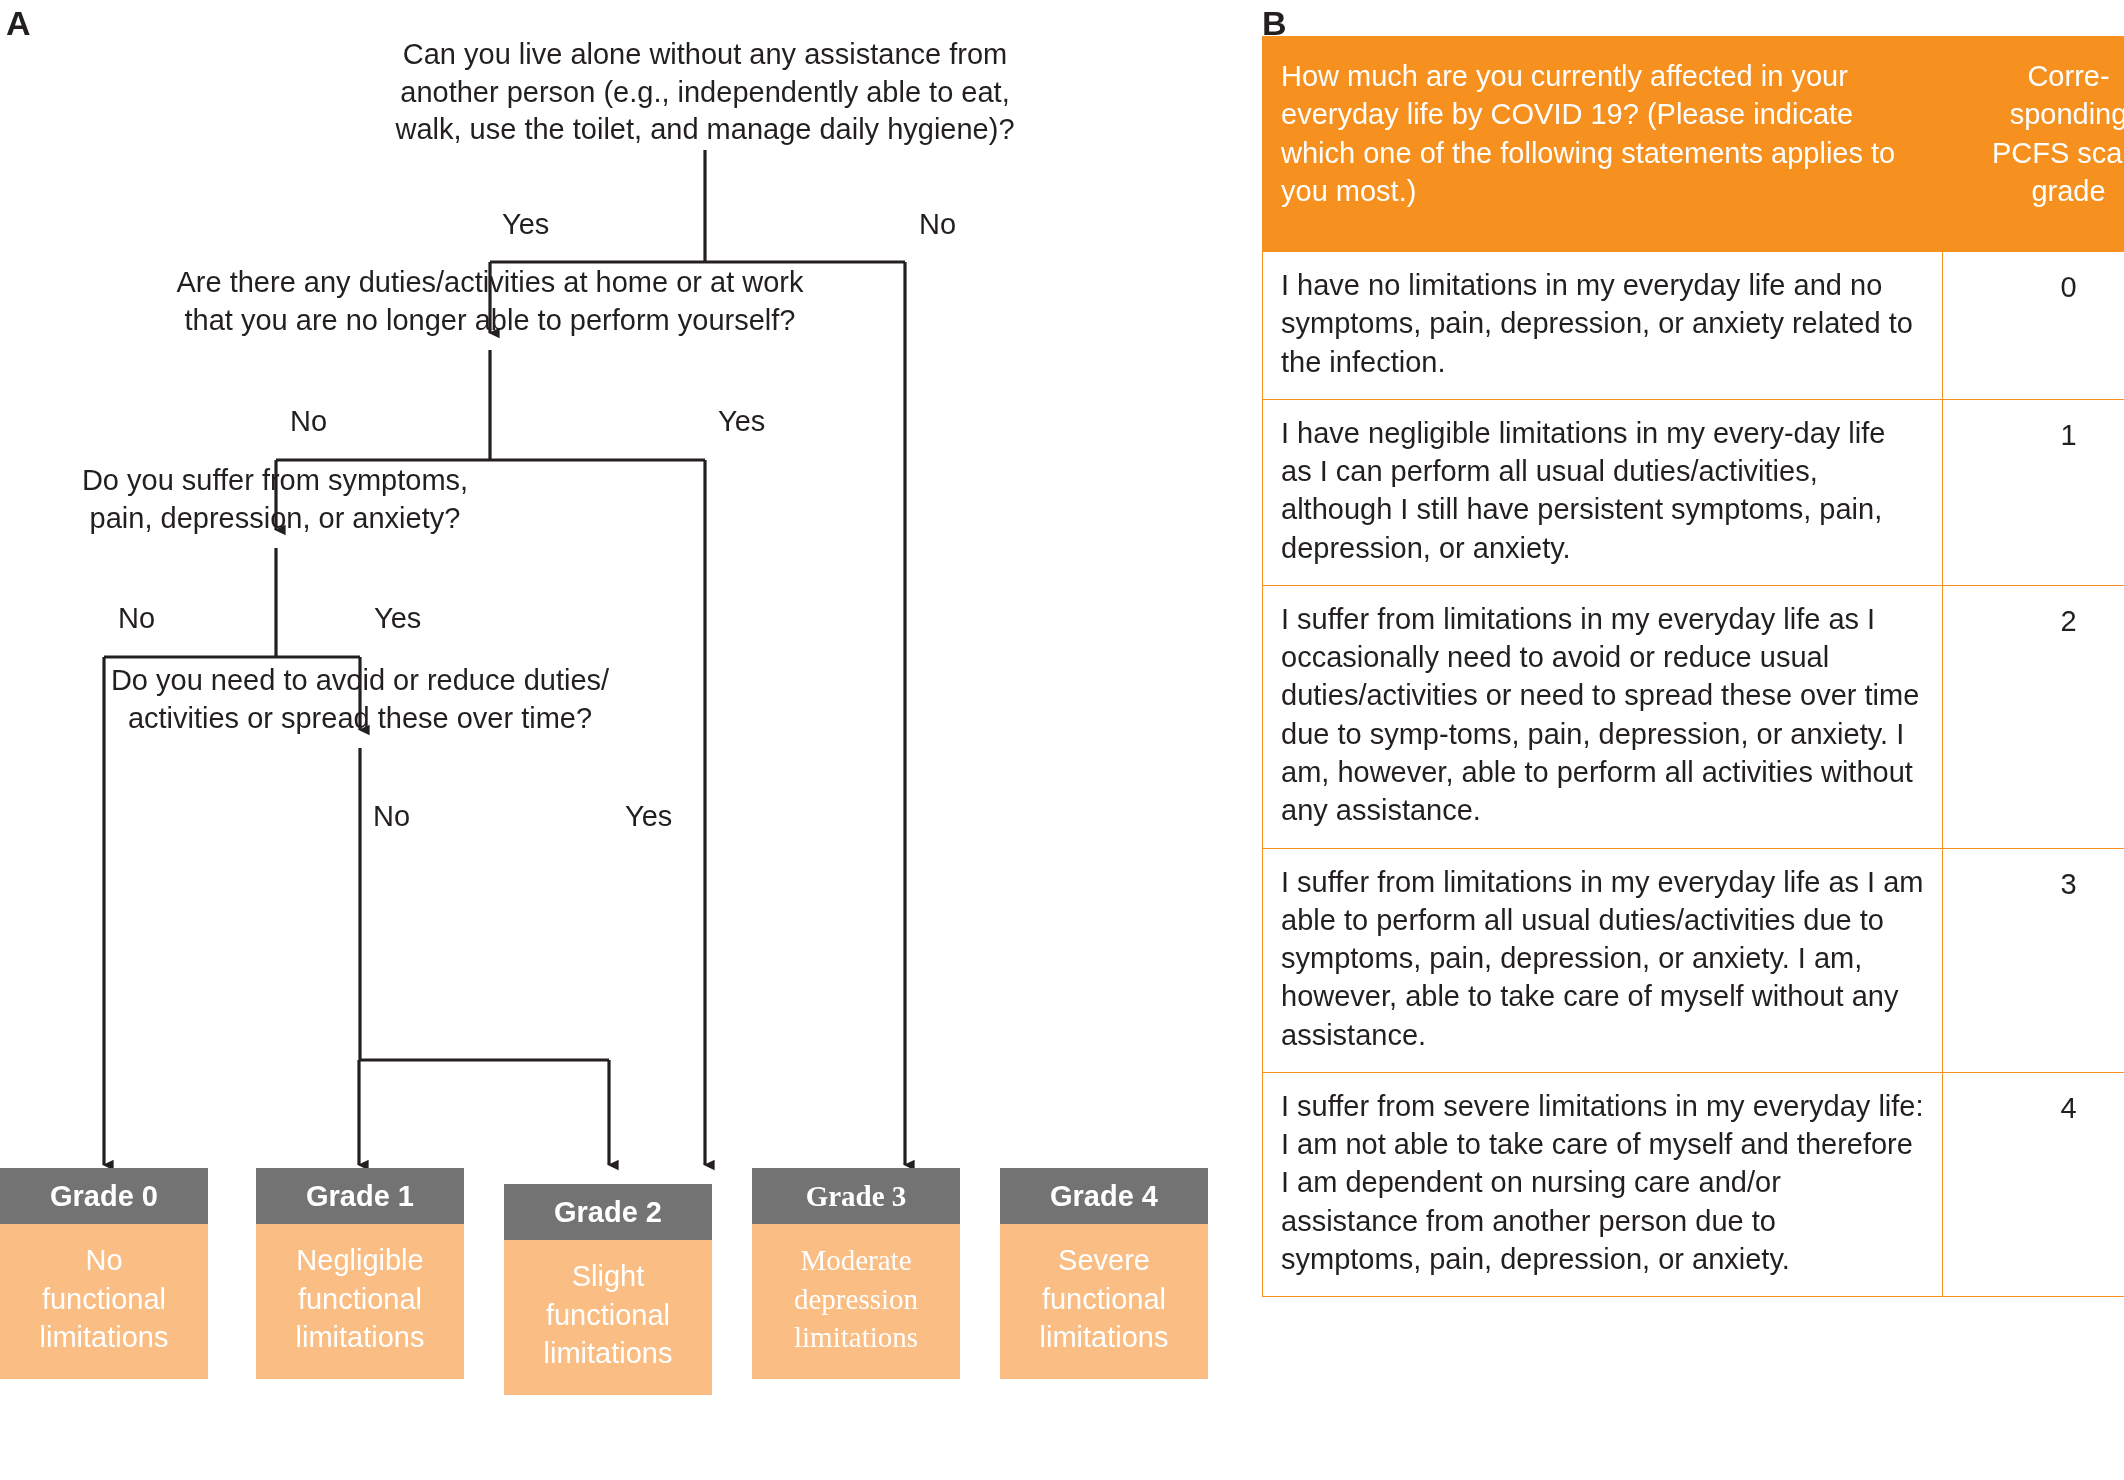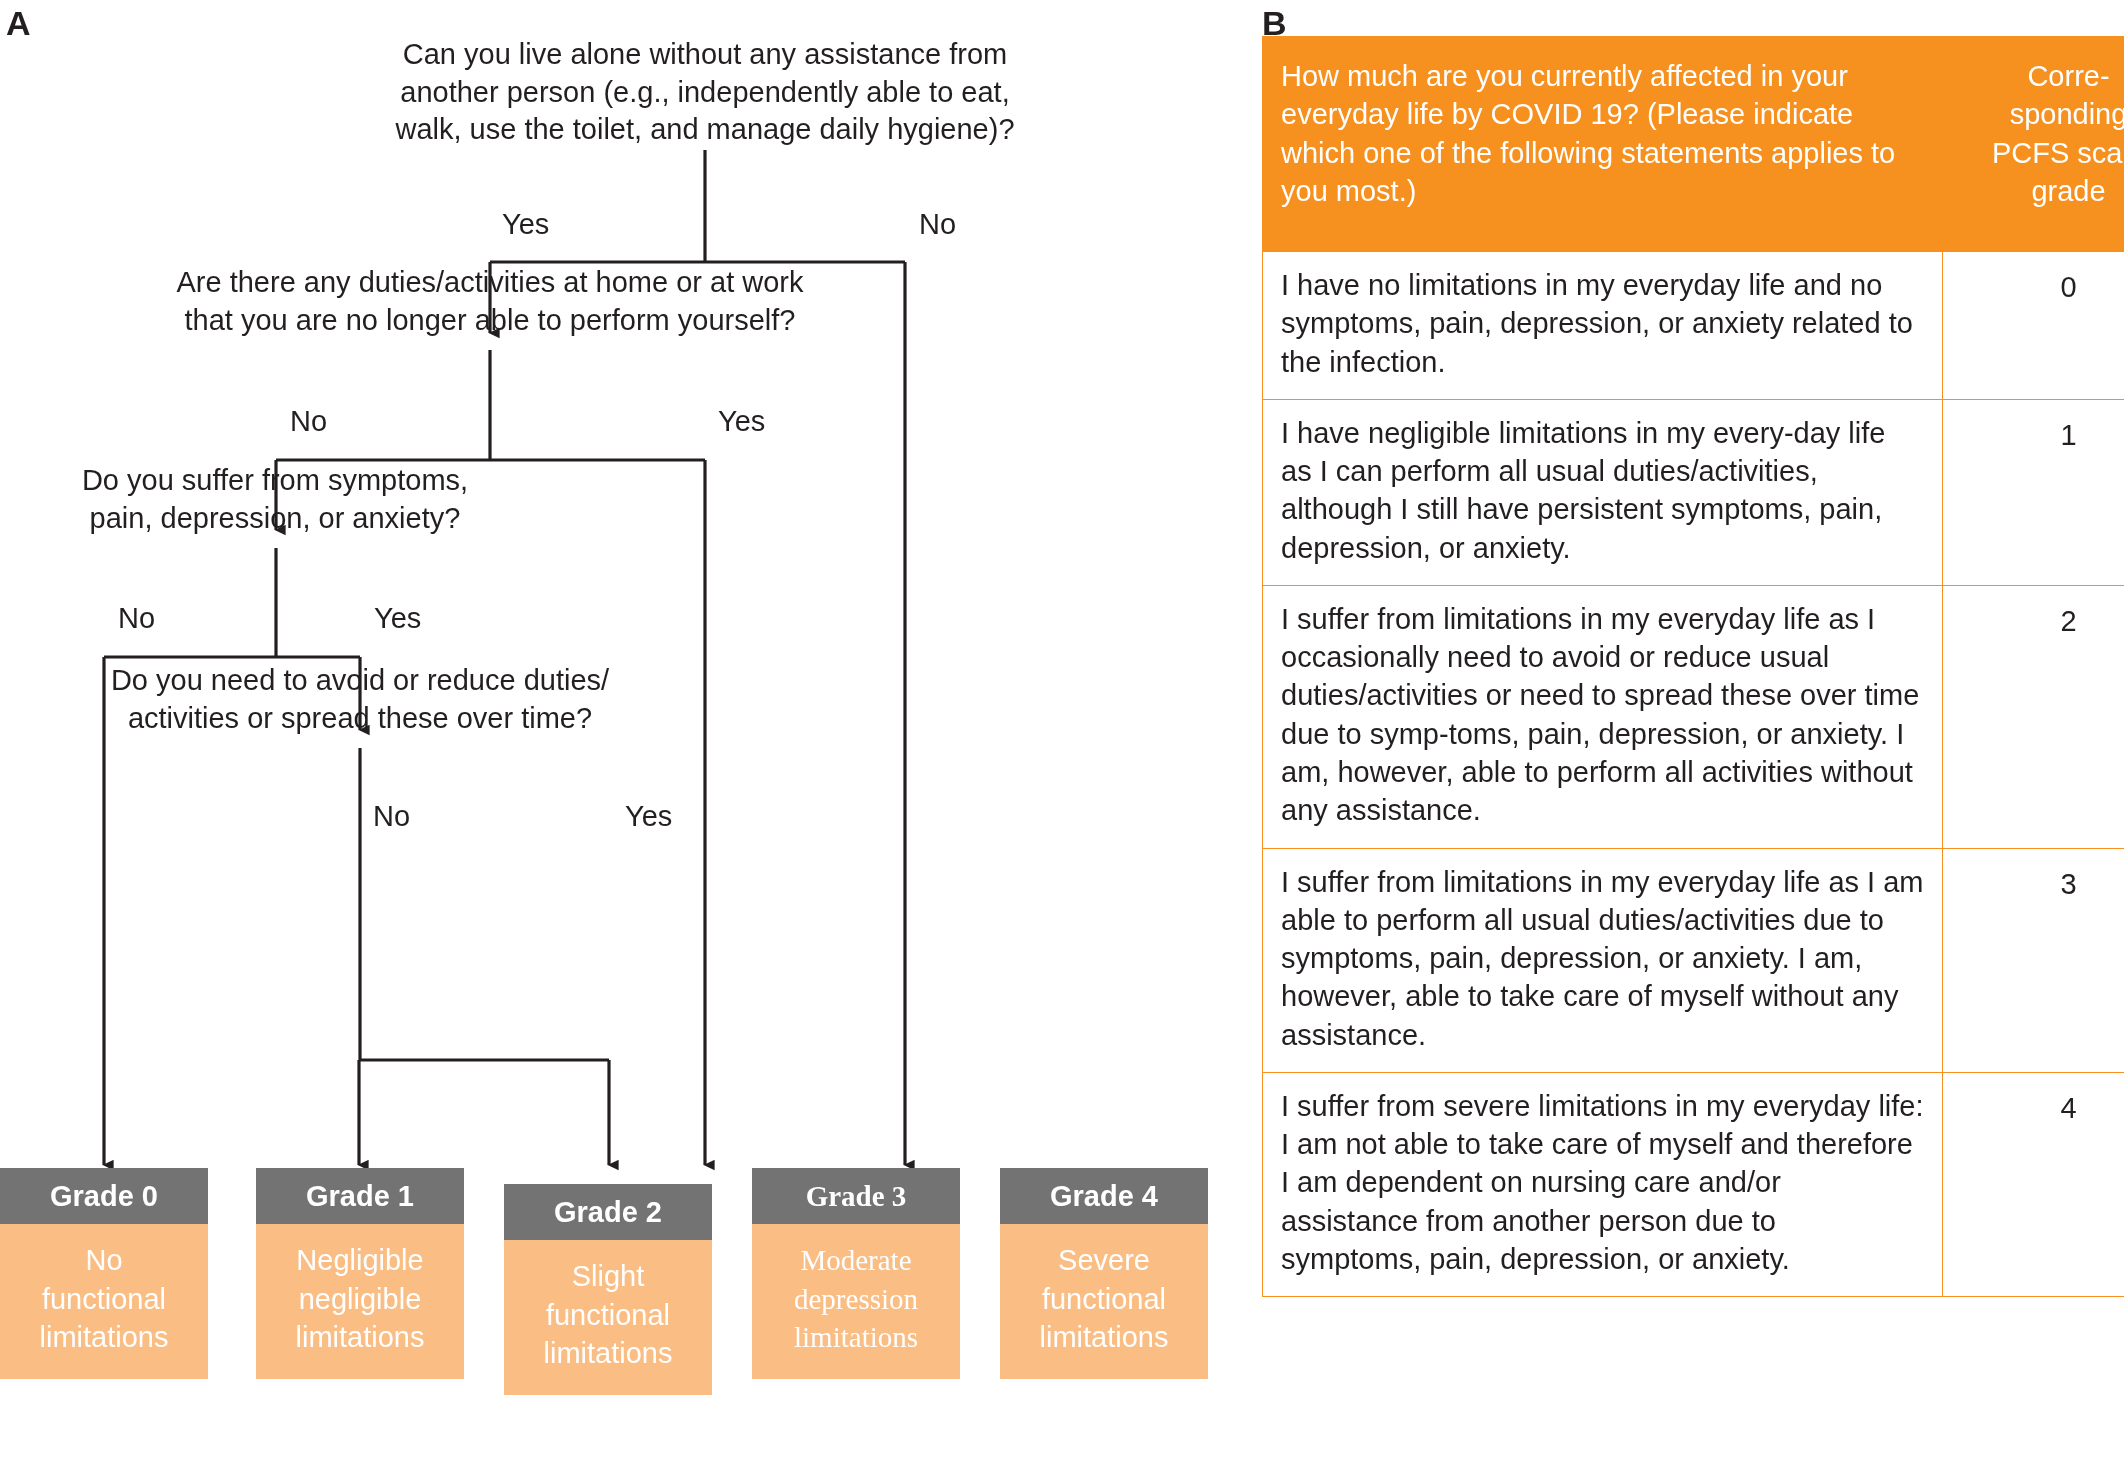--- a/index.html
+++ b/index.html
@@ -132,21 +132,21 @@
     <div class="grade-box" style="left:0px;top:1168px;">
       <div class="grade-head">Grade 0</div>
       <div class="grade-body">No
 functional
 limitations</div>
     </div>
 
     <div class="grade-box" style="left:256px;top:1168px;">
       <div class="grade-head">Grade 1</div>
       <div class="grade-body">Negligible
-negligible
+functional
 limitations</div>
     </div>
 
     <div class="grade-box" style="left:504px;top:1168px;margin-top:16px;">
       <div class="grade-head">Grade 2</div>
       <div class="grade-body">Slight
 functional
 limitations</div>
     </div>
 

